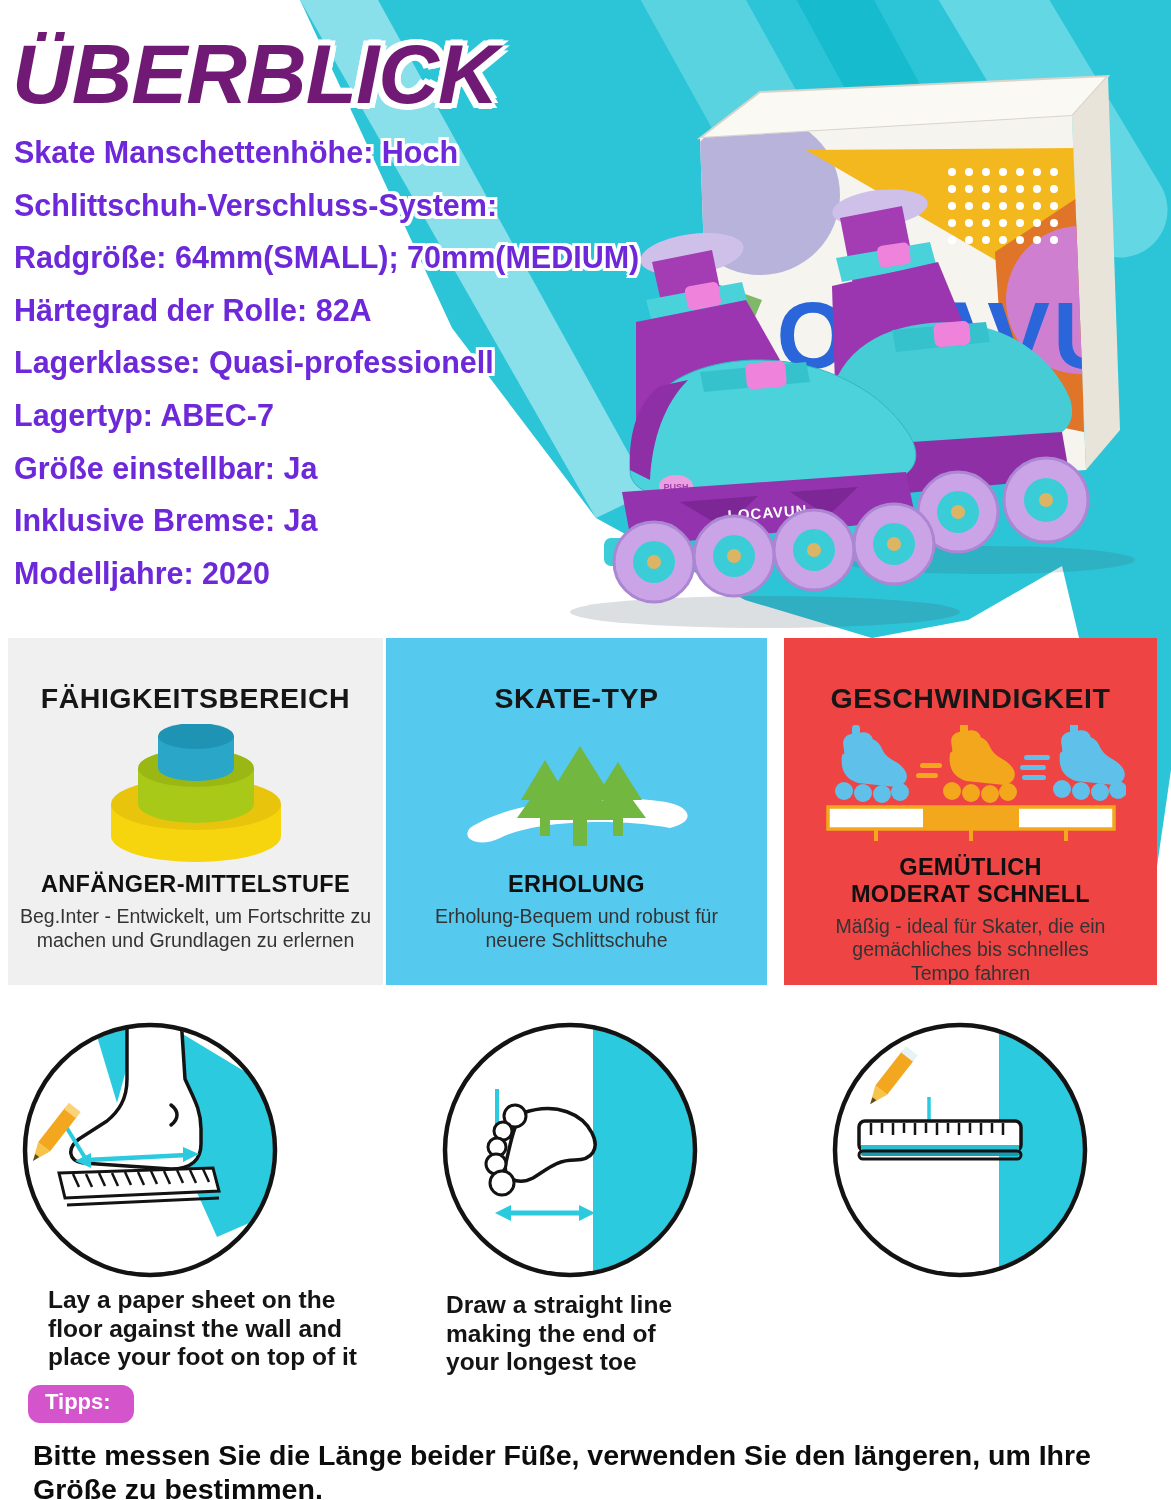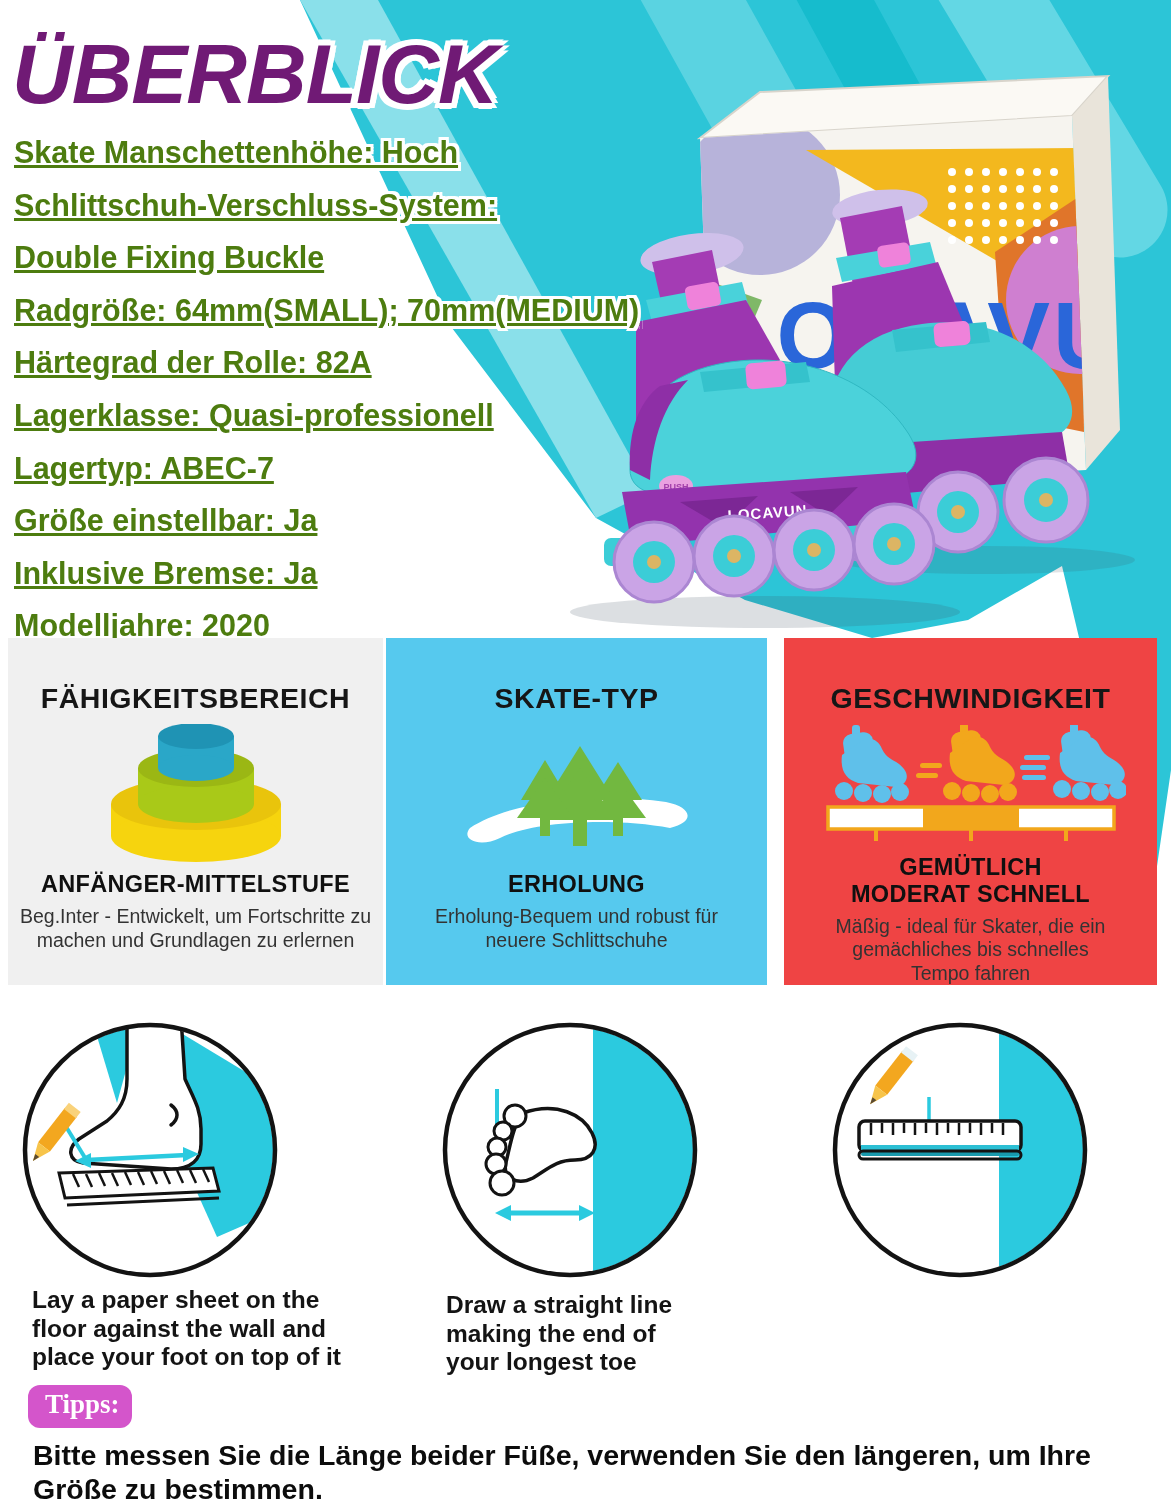--- a/index.html
+++ b/index.html
@@ -15,24 +15,23 @@
   .hero-text{z-index:3;}
   .page-title{
     position:absolute;left:12px;top:26px;margin:0;
     font-size:84px;font-weight:bold;font-style:italic;letter-spacing:-1px;
     color:#701a75;white-space:nowrap;
     text-shadow:-5px -5px 0 #fff,5px -5px 0 #fff,-5px 5px 0 #fff,5px 5px 0 #fff,
                  -6px 0 0 #fff,6px 0 0 #fff,0 -6px 0 #fff,0 6px 0 #fff;
   }
   .spec-list{position:absolute;left:14px;top:126px;z-index:3;}
   .spec-line{
-    font-size:30.5px;font-weight:bold;color:#4d7c0f;line-height:52.6px;white-space:nowrap;
+    font-size:30.5px;font-weight:bold;color:#6d28d9;line-height:52.6px;white-space:nowrap;
     text-shadow:-3px -3px 0 #fff,3px -3px 0 #fff,-3px 3px 0 #fff,3px 3px 0 #fff,
                  -3px 0 0 #fff,3px 0 0 #fff,0 -3px 0 #fff,0 3px 0 #fff;
-    text-decoration:underline;
   }
 
   
   .features{position:absolute;left:0;top:638px;width:1171px;height:423px;z-index:4;}
   .feature-col{position:absolute;top:0;height:347px;display:flex;flex-direction:column;align-items:center;}
   .col-1{left:8px;width:375px;background:#f0f0f0;}
   .col-2{left:386px;width:381px;background:#56c9ee;}
   .col-3{left:784px;width:373px;background:#ef4444;}
   .feature-heading{
     margin-top:44px;font-size:28.5px;font-weight:bold;color:#161616;letter-spacing:.5px;text-align:center;
@@ -44,29 +43,29 @@
   .body-1{width:356px;}
   .body-2{width:312px;}
   .body-3{width:282px;}
 
   
   .steps{position:absolute;left:0;top:1000px;width:1171px;height:390px;z-index:4;}
   .step-svg{position:absolute;}
   .step-caption{
     position:absolute;font-size:24.5px;font-weight:600;color:#141414;line-height:28.5px;
   }
-  .cap-1{left:32px;top:286px;width:316px;}
+  .cap-1{left:48px;top:286px;width:316px;}
   .cap-2{left:446px;top:291px;width:262px;}
   .cap-3{left:838px;top:291px;width:302px;}
 
   
   .tips-badge{
     position:absolute;left:28px;top:1385px;z-index:4;
-    background:#d455cb;color:#fff;font-size:27px;font-weight:bold;
-    padding:4px 12px 8px 17px;border-radius:12px;font-family:Liberation Serif, serif;
+    background:#d455cb;color:#fff;font-size:22px;font-weight:bold;
+    padding:4px 23px 8px 17px;border-radius:12px;
   }
   .tips-text{
     position:absolute;left:33px;top:1438px;width:1130px;z-index:4;
     font-size:28.5px;font-weight:bold;color:#0c0c0c;line-height:34px;
   }
 </style>
 </head>
 <body>
 
 <div class="page">
@@ -192,21 +191,20 @@
         <circle cx="894" cy="544" r="21" fill="#3bcdd7"></circle>
         <circle cx="894" cy="544" r="7" fill="#dcb564"></circle>
     </g>
   </svg>
 
   <div class="layer hero-text" style="width:1171px;height:638px;">
     <h1 class="page-title">ÜBERBLICK</h1>
     <div class="spec-list">
       <div class="spec-line">Skate Manschettenhöhe: Hoch</div>
       <div class="spec-line">Schlittschuh-Verschluss-System:</div>
-      <div class="spec-line">Double Fixing Buckle</div>
       <div class="spec-line">Radgröße: 64mm(SMALL); 70mm(MEDIUM)</div>
       <div class="spec-line">Härtegrad der Rolle: 82A</div>
       <div class="spec-line">Lagerklasse: Quasi-professionell</div>
       <div class="spec-line">Lagertyp: ABEC-7</div>
       <div class="spec-line">Größe einstellbar: Ja</div>
       <div class="spec-line">Inklusive Bremse: Ja</div>
       <div class="spec-line">Modelljahre: 2020</div>
     </div>
   </div>
 

